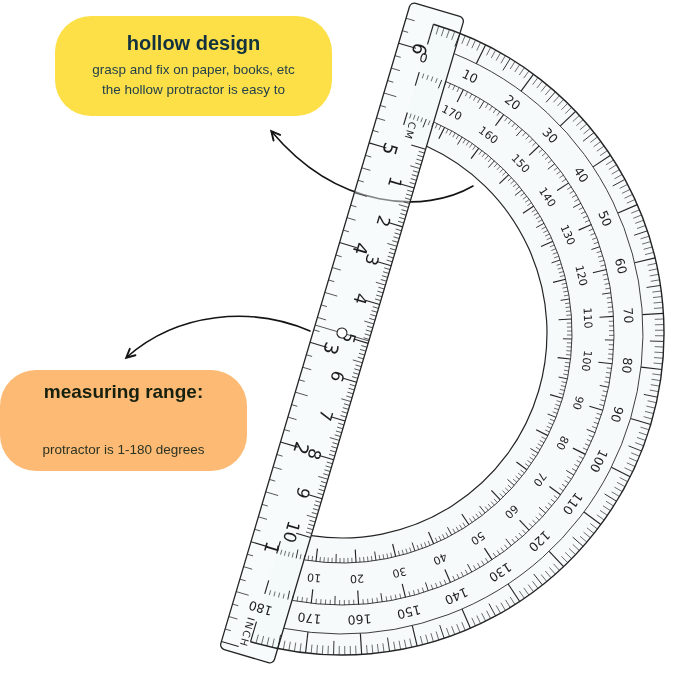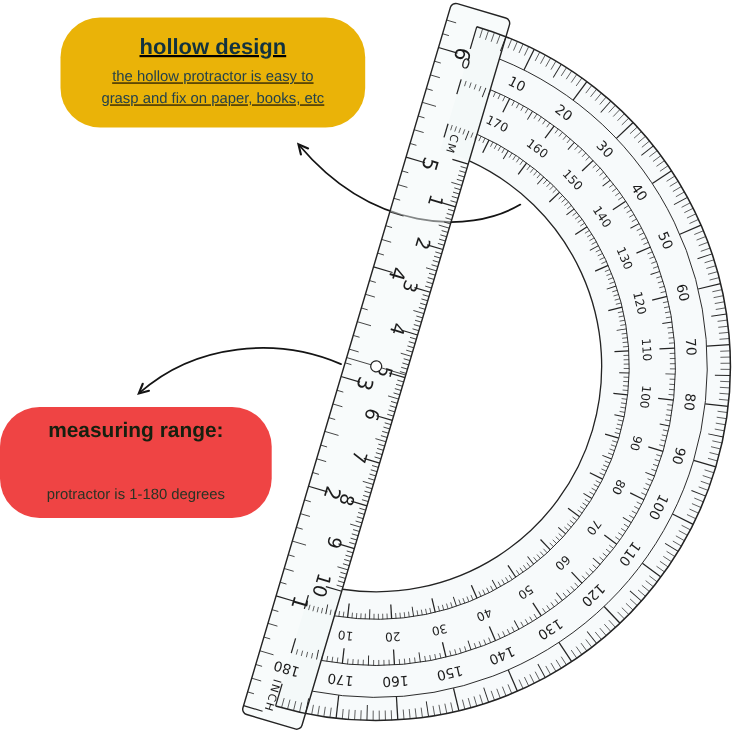--- a/index.html
+++ b/index.html
@@ -805,24 +805,24 @@
           <text transform="translate(8 124.00) rotate(90)" class="ruler-num-cm" text-anchor="middle">8</text>
           <text transform="translate(8 164.50) rotate(90)" class="ruler-num-cm" text-anchor="middle">9</text>
           <text transform="translate(8 205.00) rotate(90)" class="ruler-num-cm" text-anchor="middle">10</text>
           <text transform="translate(8 -213) rotate(90)" class="unit-label" text-anchor="middle">CM</text>
         </g>
         <line x1="-28" y1="0" x2="28" y2="0" stroke="#242424" stroke-width="0.7"></line>
         <circle cx="0" cy="0" r="5" fill="#ffffff" stroke="#242424" stroke-width="1.1"></circle>
       </g>
   </svg>
 
-  <div class="bubble bubble-blue" style="background: #eab308; text-decoration: underline;">
+  <div class="bubble bubble-blue" style="background: #fde047;">
     <div class="bubble-title" style="color: rgb(18, 50, 63);">hollow design</div>
+    <div class="bubble-body" style="color: rgb(36, 65, 75);">grasp and fix on paper, books, etc</div>
     <div class="bubble-body" style="color: rgb(36, 65, 75);">the hollow protractor is easy to</div>
-    <div class="bubble-body" style="color: rgb(36, 65, 75);">grasp and fix on paper, books, etc</div>
   </div>
 
-  <div class="bubble bubble-green" style="background: #ef4444;">
+  <div class="bubble bubble-green" style="background: #fdba74;">
     <div class="bubble-title" style="color: rgb(22, 32, 15);">measuring range:</div>
     <div class="bubble-body" style="color: rgb(42, 51, 36); margin-top: 32px;">protractor is 1-180 degrees</div>
   </div>
 
 </div>
 
 </body></html>

